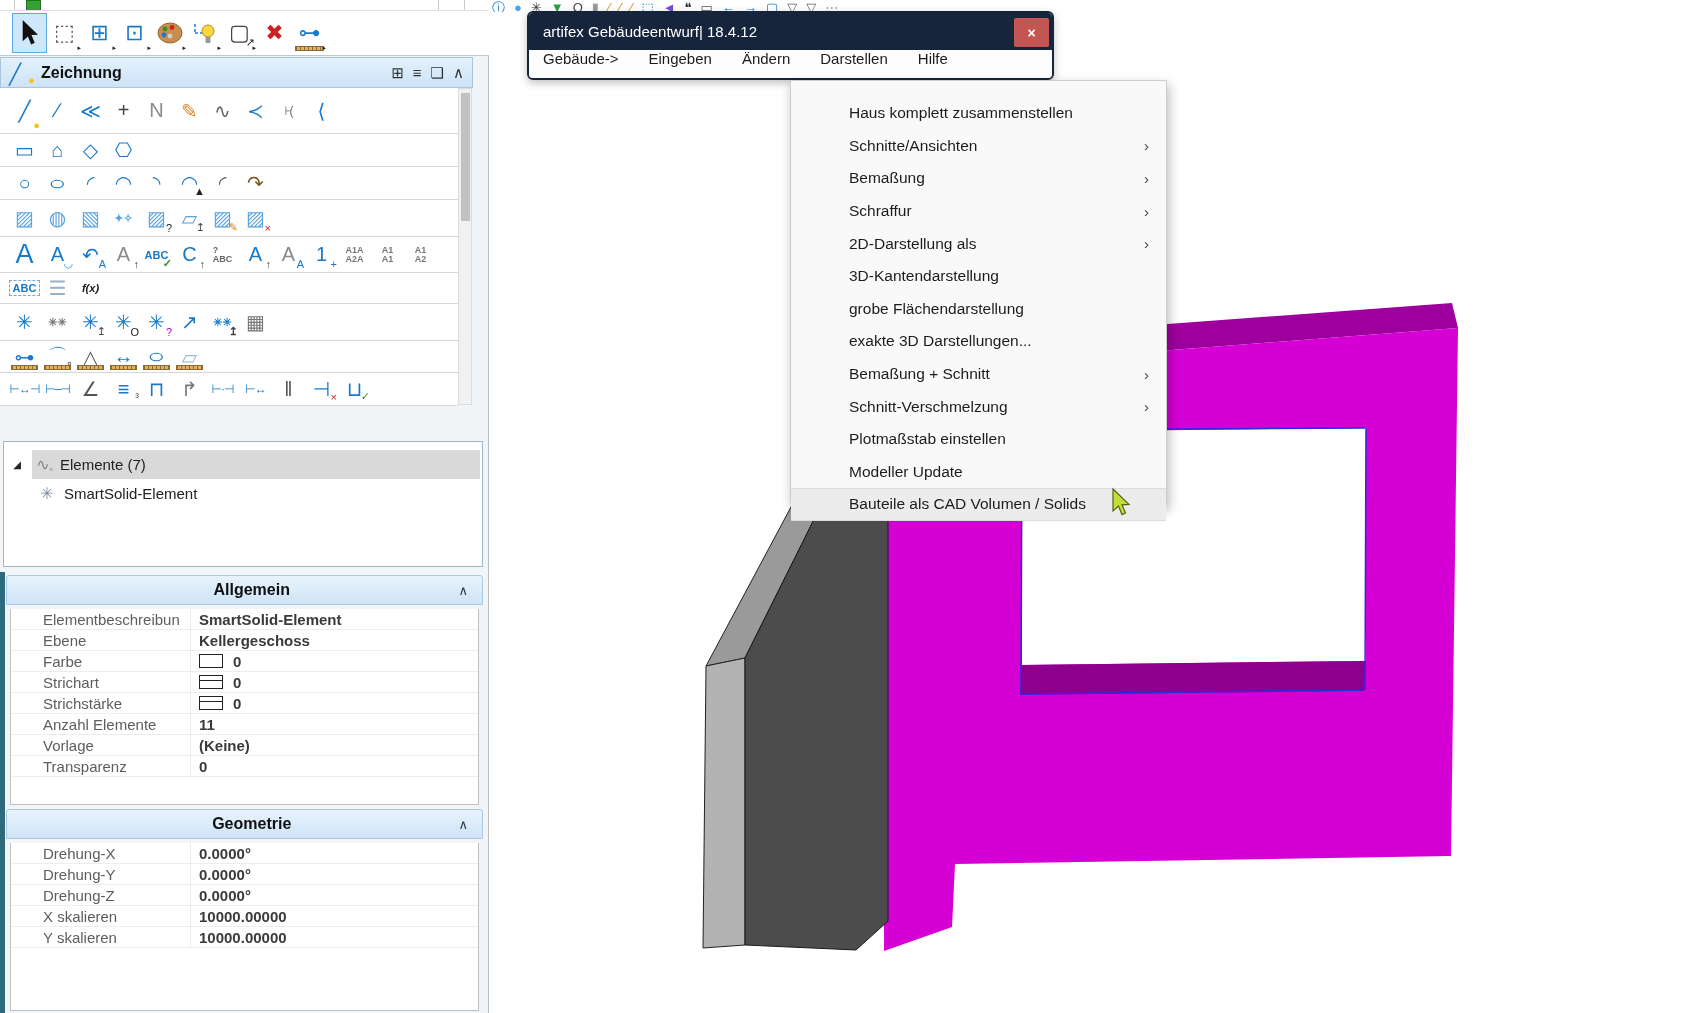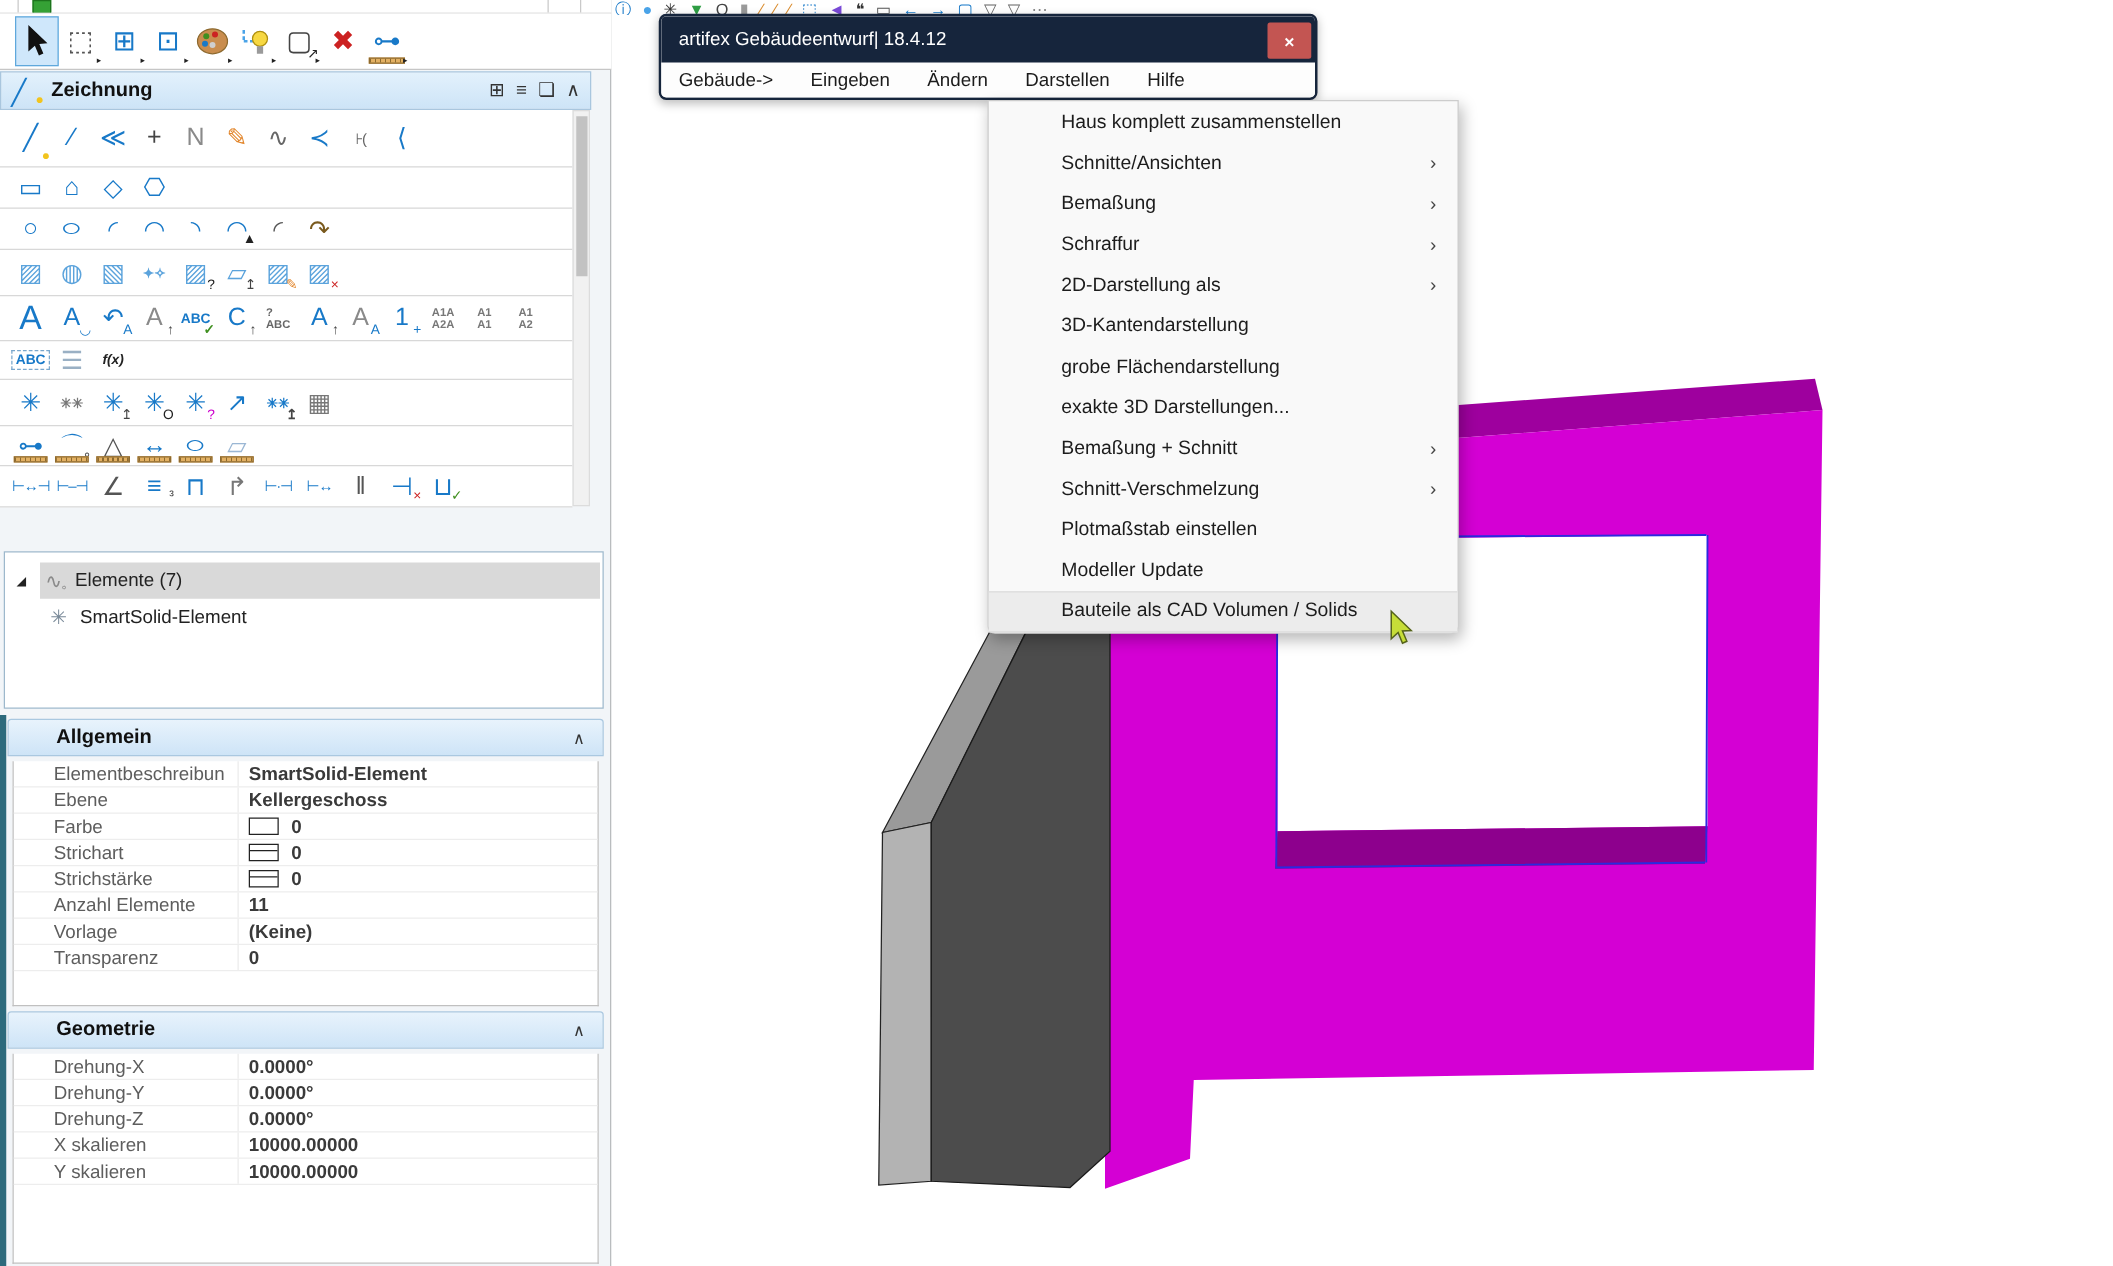--- a/index.html
+++ b/index.html
@@ -64,21 +64,21 @@
               border:1px solid #9db8cc; }
   .tree-row { position:relative; height:29px; display:flex; align-items:center; font-size:15px; color:#222; }
   #tree-row-1 { margin-top:8px; }
   #tree-row-1 .rowbg { position:absolute; left:28px; right:2px; top:0; bottom:0; background:#d9d9d9; }
   .tree-row .exp { width:26px; text-align:center; font-size:10px; color:#222; z-index:2; }
   .tree-row .ticon { position:relative; z-index:2; width:26px; text-align:center; color:#8a8a8a; font-size:16px; }
   .tree-row .ticon .g2 { position:absolute; right:2px; bottom:0; font-size:9px; }
   .tree-row .tlabel { position:relative; z-index:2; margin-left:4px; }
   #tree-row-2 { padding-left:30px; }
 
-  .section { position:absolute; left:6px; width:477px; }
+  .section { position:absolute; left:6px; width:477px;text-align:center; }
   .sec-head { height:30px; background:linear-gradient(#e8f3fc,#cee4f7); border:1px solid #aac8e0;
               border-radius:3px 3px 0 0; display:flex; align-items:center; padding:0 14px 0 38px; }
   .sec-title { font-size:16px; font-weight:bold; color:#101010; flex:1; }
   .sec-chev { font-size:13px; color:#333; }
   .sec-body { background:#fff; border:1px solid #c0c0c0; border-top:none; margin:4px 4px 0 4px; }
   #sec-allgemein { top:575px; }
   #sec-allgemein .sec-body { height:196px; }
   #sec-geometrie { top:809px; }
   #sec-geometrie .sec-body { height:168px; }
   .prow { display:flex; align-items:center; height:21px; border-bottom:1px solid #ededed;
@@ -101,27 +101,27 @@
   #artifex { position:absolute; left:527px; top:11px; width:527px; height:69px; z-index:20;
              border:2px solid #16253c; border-radius:6px; overflow:hidden; background:#fdfdfd;
              box-shadow:0 3px 8px rgba(0,0,0,.25); }
   #ax-titlebar { position:relative; height:37px; background:#16253c; display:flex; align-items:center;
                  padding-left:14px; }
   #ax-title { color:#fff; font-size:15px; }
   #ax-version { color:#fff; font-size:15px; }
   #ax-close { position:absolute; right:3px; top:5px; width:35px; height:29px; background:#c35552;
               color:#fff; font-size:14px; font-weight:bold; display:flex; align-items:center;
               justify-content:center; border-radius:2px; }
-  #ax-menubar { height:28px; display:flex; align-items:center; padding-left:14px; background:#fdfdfd; }
+  #ax-menubar { height:28px; display:flex; align-items:flex-start; padding-left:14px; background:#fdfdfd; }
   .ax-menu { font-size:15px; color:#1b1b1b; margin-right:30px; }
 
   
   #dropdown { position:absolute; left:790px; top:80px; width:377px; height:427px; z-index:30;
               background:#f9f9f9; border:1px solid #cdcdcd; border-radius:0 0 6px 6px;
-              box-shadow:2px 5px 12px rgba(0,0,0,.28); padding-top:1px; }
+              box-shadow:2px 5px 12px rgba(0,0,0,.28); padding-top:16px; }
   .mi { position:relative; height:32.6px; display:flex; align-items:center; padding:0 20px 0 58px;
         font-size:15.5px; color:#1c1c1c; }
   .mi .chev { position:absolute; right:17px; font-size:15px; color:#444; }
   .mi.hl { background:#ececec; border-top:1px solid #dcdcdc; border-bottom:1px solid #dcdcdc; }
 </style>
 </head>
 <body>
 <div id="root">
 
 <svg id="scene" width="1690" height="1013">

